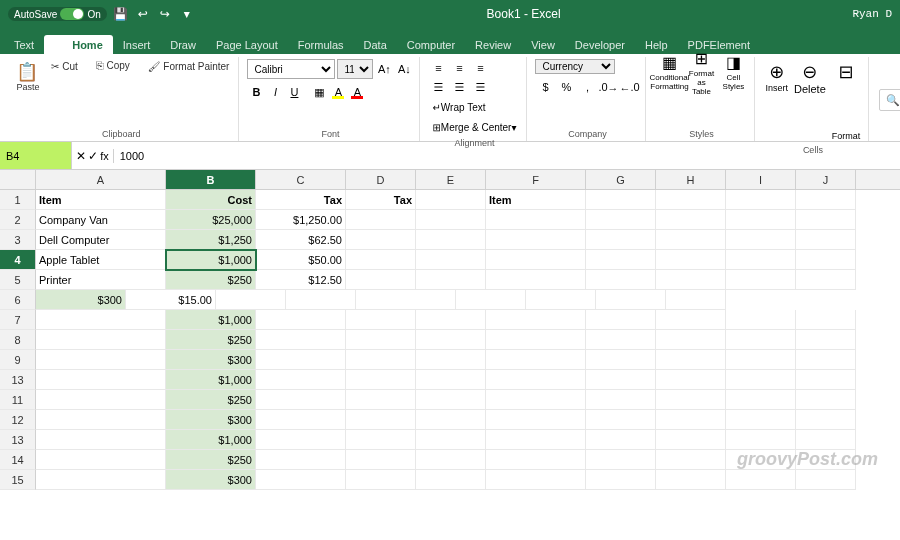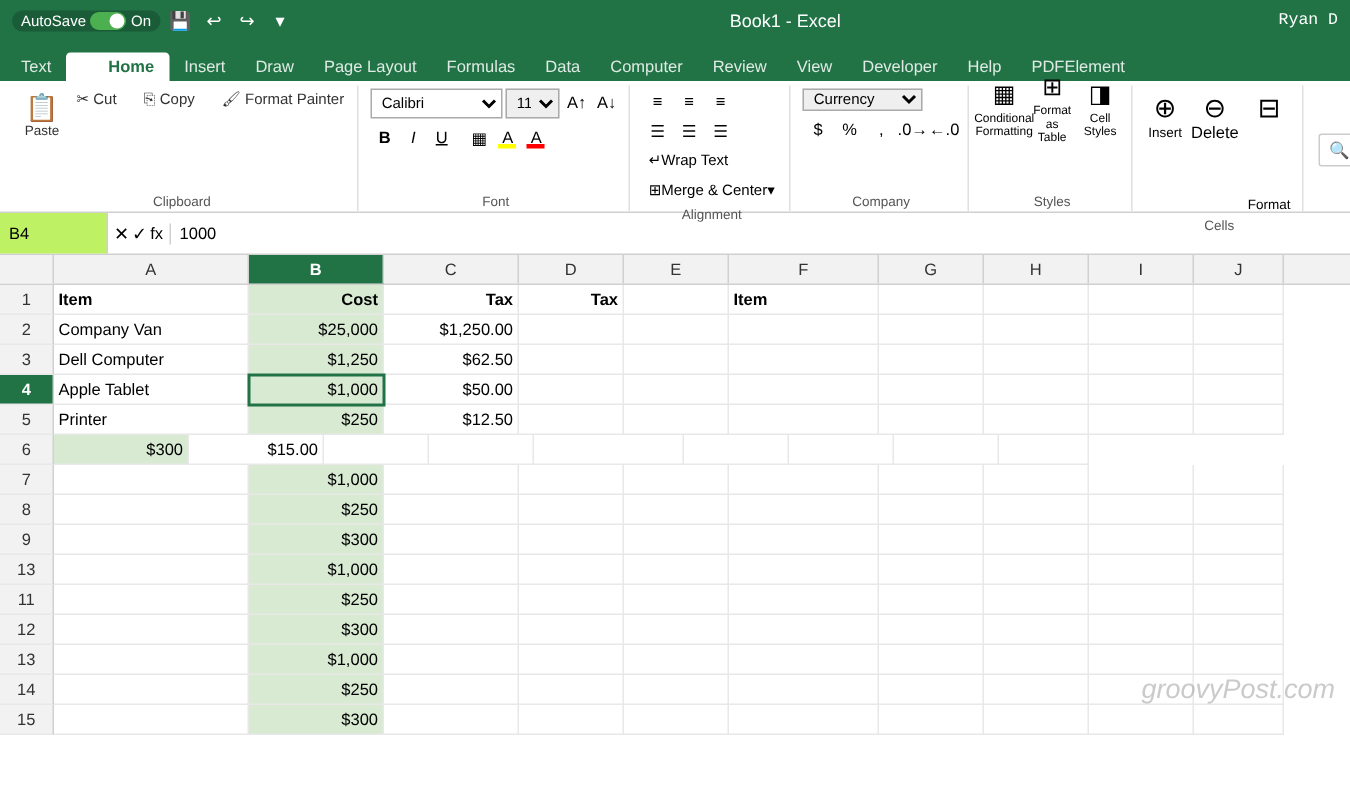--- a/index.html
+++ b/index.html
@@ -201,25 +201,25 @@
       background: white; border: 1px solid #ccc; border-radius: 2px;
       padding: 2px 6px; width: 116px; height: 22px;
       margin: 2px;
     }
     #search-input { border: none; outline: none; font-size: 11px; width: 90px; color: #333; }
 
     
     #watermark {
       position: absolute;
       bottom: 20px;
-      right: 10px;
+      right: 22px;
       font-size: 18px;
       color: rgba(150,150,150,0.5);
       font-style: italic;
-      font-weight: 400;
+      font-weight: 700;
       pointer-events: none;
     }
 
     
     .styles-btns { display: grid; grid-template-columns: repeat(3, 30px); gap: 2px; }
     .style-icon-btn { width: 30px; height: 26px; display: flex; flex-direction: column; align-items: center; justify-content: center; font-size: 9px; cursor: pointer; border-radius: 2px; gap: 1px; }
 
     .cells-btns { display: flex; gap: 2px; }
     .cells-btn { display: flex; flex-direction: column; align-items: center; font-size: 9px; cursor: pointer; padding: 2px; border-radius: 2px; }
 

